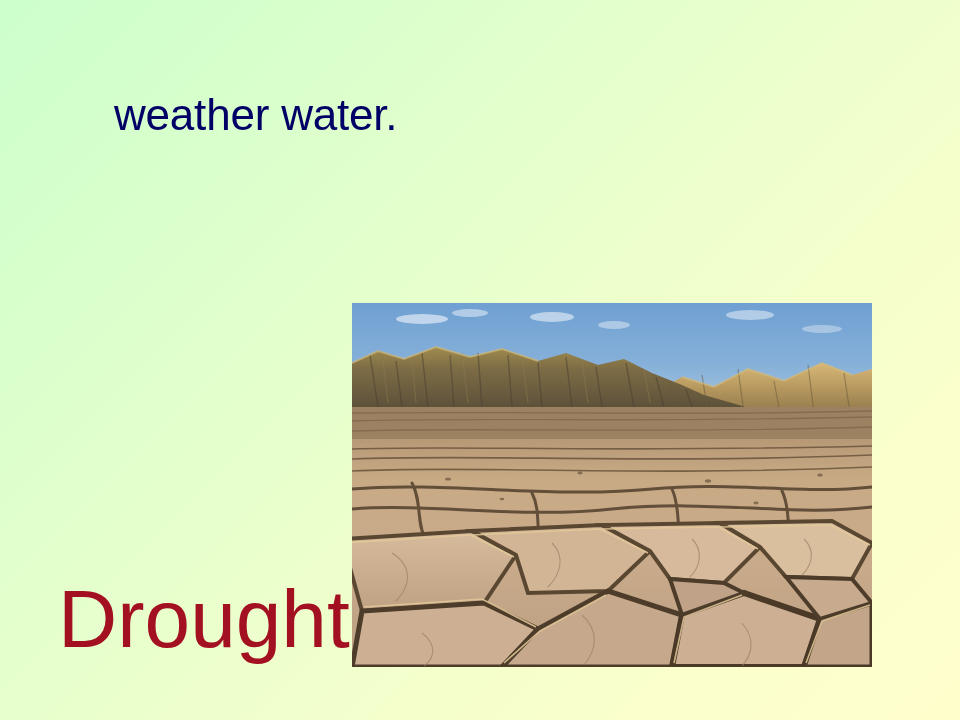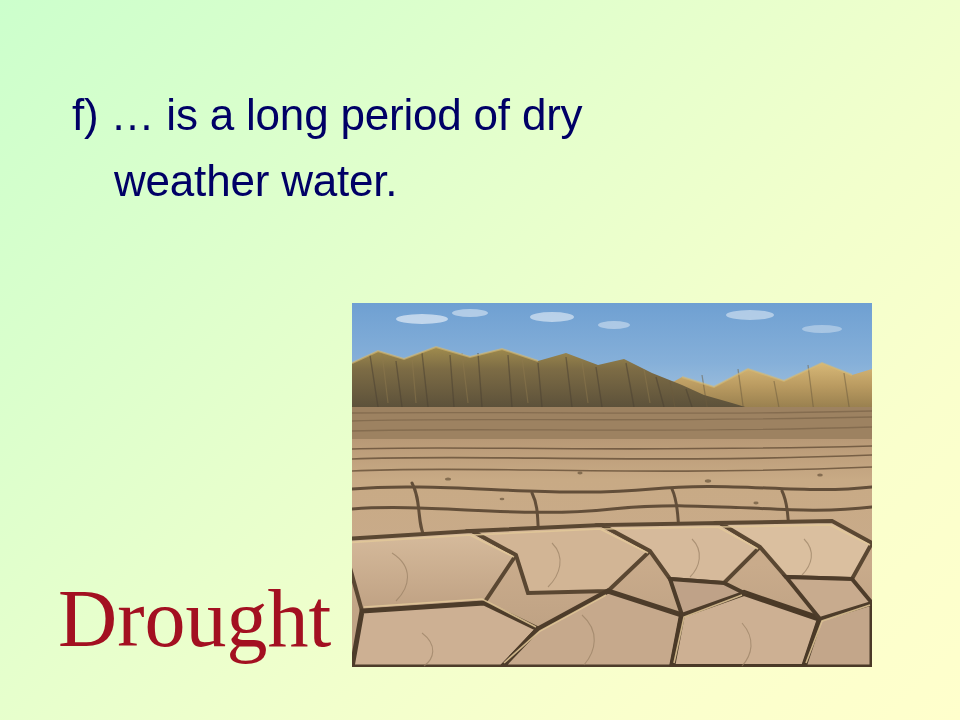--- a/index.html
+++ b/index.html
@@ -45,21 +45,21 @@
   .q-line.indent {
     padding-left: 42px;
   }
 
   
   #answer-word {
     position: absolute;
     left: 58px;
     top: 578px;
     color: #a31021;
-    font-family: Liberation Serif, serif;
+    font-family: Liberation Sans, sans-serif;
     font-size: 82px;
     line-height: 82px;
     white-space: pre;
   }
 
   
   #photo {
     position: absolute;
     left: 352px;
     top: 303px;
@@ -73,21 +73,20 @@
     width: 520px;
     height: 364px;
   }
 </style>
 </head>
 <body>
 
 <div id="slide">
 
   <div id="question-block">
-    <div class="q-line">f) … is a long period of dry</div>
     <div class="q-line indent">weather water.</div>
   </div>
 
   <div id="answer-word">Drought</div>
 
   <div id="photo">
     <svg viewBox="0 0 520 364" preserveAspectRatio="none">
       <defs>
         <linearGradient id="skyGrad" x1="0" y1="0" x2="0" y2="1">
           <stop offset="0%" stop-color="#6fa0d2"></stop>

